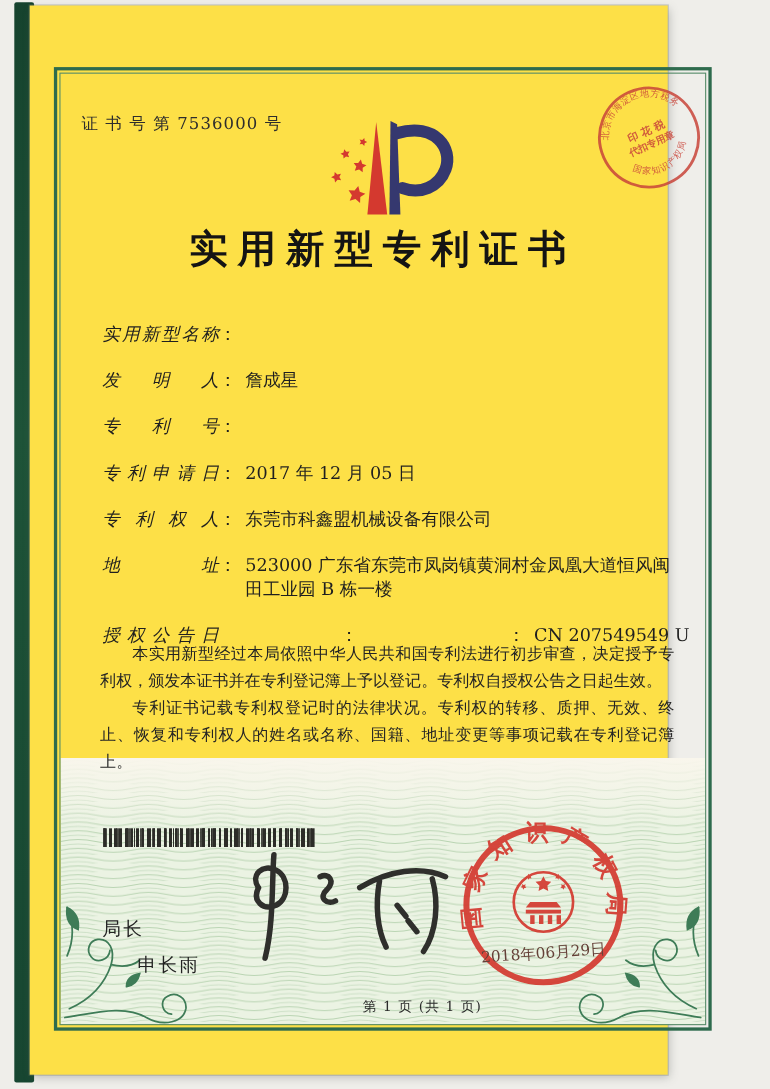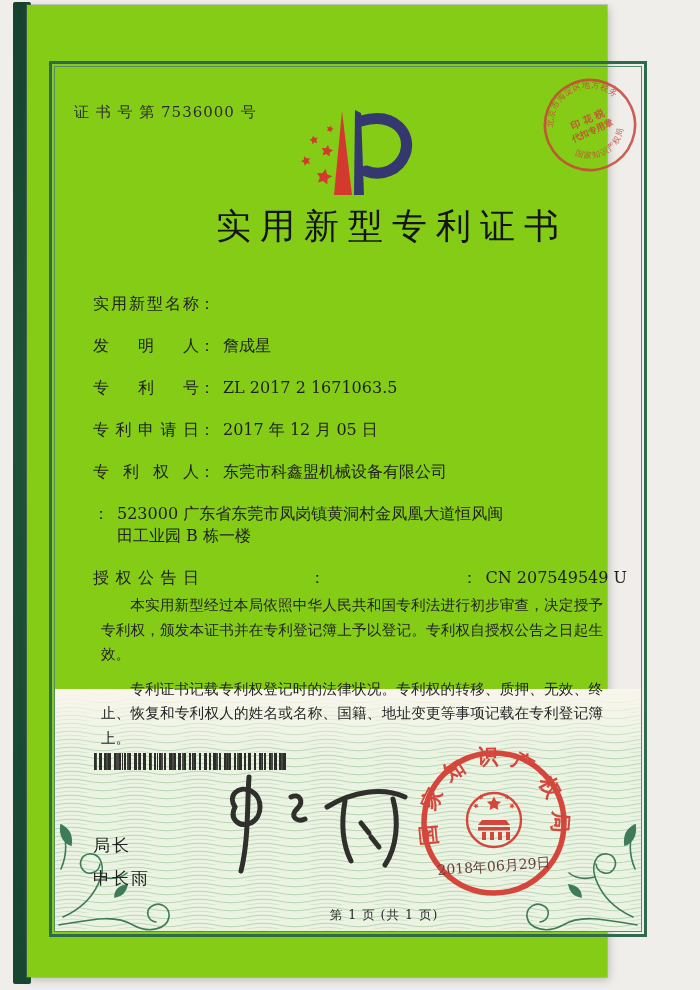--- a/index.html
+++ b/index.html
@@ -11,70 +11,70 @@
   }
   .abs{position:absolute;}
   
   .cover-strip{
     left:13px;top:2px;width:18px;height:982px;
     background:linear-gradient(180deg,#16432e,#1e5338 40%,#174631);
     border-radius:2px;
   }
   .page{
     left:27px;top:5px;width:580px;height:972px;
-    background:#84cc16;
+    background:#fde047;
     box-shadow:0 0 0 1px rgba(120,125,118,.35), 2px 3px 8px rgba(90,95,90,.35);
   }
   
   .frame{
     left:22px;top:56px;width:598px;height:876px;
     border:3px solid #2e6b4d;box-sizing:border-box;
     z-index:3;pointer-events:none;
   }
   .frame-inner{
     position:absolute;left:2px;top:2px;right:2px;bottom:2px;
     border:1px solid #558b68;
   }
   .cert-no{
     left:47px;top:98px;font-size:15px;color:#2d2d2d;letter-spacing:1px;z-index:4;
   }
   .logo{left:267px;top:102px;width:120px;height:98px;z-index:4;}
   .tax-stamp{left:513px;top:70px;width:100px;height:100px;z-index:5;opacity:.85;}
   .title{
     left:22px;top:198px;width:598px;text-align:center;
-    font-size:35px;font-weight:400;color:#141414;letter-spacing:9px;z-index:4;padding-left:44px;
+    font-size:35px;font-weight:700;color:#141414;letter-spacing:9px;z-index:4;
   }
   .fields{left:66px;top:288px;width:534px;z-index:4;color:#1f1f1f;}
   .frow{display:flex;font-size:16px;line-height:22px;margin-bottom:20px;}
   .flabel{
     display:inline-block;width:106px;
     text-align:justify;text-align-last:justify;text-justify:inter-character;
-    white-space:normal;flex:0 0 106px;
+    white-space:normal;flex:0 0 106px;font-style:italic;
   }
   .fcolon{flex:0 0 auto;}
   .fvalue{flex:1 1 auto;padding-left:8px;}
   .frow.grant{margin-bottom:0;justify-content:space-between;}
   .grant-right{display:flex;margin-left:26px;}
   .grant-right .flabel{width:90px;flex-basis:90px;}
   .paragraphs{
     left:64px;top:578px;width:522px;z-index:4;
     font-size:14.6px;line-height:24.6px;color:#242424;text-align:justify;
   }
-  .paragraphs p{margin:10px;text-indent:2em;}
+  .paragraphs p{margin:0;text-indent:2em;}
   .panel{left:28px;top:684px;width:586px;height:242px;z-index:1;}
   .barcode{
     left:67px;top:748px;width:192px;height:17px;z-index:4;
     background:
       repeating-linear-gradient(90deg,#2c2c28 0 2px,transparent 2px 5px),
       repeating-linear-gradient(90deg,#2c2c28 0 1px,transparent 1px 7px),
       repeating-linear-gradient(90deg,rgba(44,44,40,.85) 0 3px,transparent 3px 11px);
   }
   .officer{left:66px;top:830px;z-index:4;color:#222;}
   .officer .o-title{font-size:17px;line-height:20px;letter-spacing:2px;}
-  .officer .o-name{font-size:17px;line-height:20px;margin-top:13px;letter-spacing:2px;}
+  .officer .o-name{font-size:17px;line-height:20px;margin-top:13px;letter-spacing:2px;margin-left:32px;}
   .signature{left:160px;top:762px;width:240px;height:112px;z-index:4;}
   .seal{left:389px;top:740px;width:156px;height:156px;z-index:5;opacity:.92;}
   .footer{
     left:22px;top:902px;width:598px;text-align:center;z-index:4;
     font-size:12.5px;color:#2b2b2b;letter-spacing:1px;padding-left:36px;
   }
   svg text{font-family:"DejaVu Serif","Liberation Serif",serif;}
 </style>
 </head>
 <body>
@@ -168,33 +168,33 @@
         <span class="fcolon">：</span>
     </div>
     <div class="frow">
       <span class="flabel">发 明 人</span>
         <span class="fcolon">：</span>
       <span class="fvalue">詹成星</span>
     </div>
     <div class="frow">
       <span class="flabel">专 利 号</span>
         <span class="fcolon">：</span>
-      <span class="fvalue">ZL 2017 2 1671063.5</span>
     </div>
     <div class="frow">
       <span class="flabel">专利申请日</span>
         <span class="fcolon">：</span>
       <span class="fvalue">2017 年 12 月 05 日</span>
     </div>
     <div class="frow">
       <span class="flabel">专 利 权 人</span>
         <span class="fcolon">：</span>
       <span class="fvalue">东莞市科鑫盟机械设备有限公司</span>
     </div>
     <div class="frow">
+      <span class="flabel">地 址</span>
         <span class="fcolon">：</span>
       <span class="fvalue" style="max-width:392px">523000 广东省东莞市凤岗镇黄洞村金凤凰大道恒风闽田工业园 B 栋一楼</span>
     </div>
     <div class="frow grant">
       <span class="flabel">授权公告日</span>
         <span class="fcolon">：</span>
       <span class="grant-right">
           <span class="fcolon">：</span>
         <span class="fvalue">CN 207549549 U</span>
       </span>

